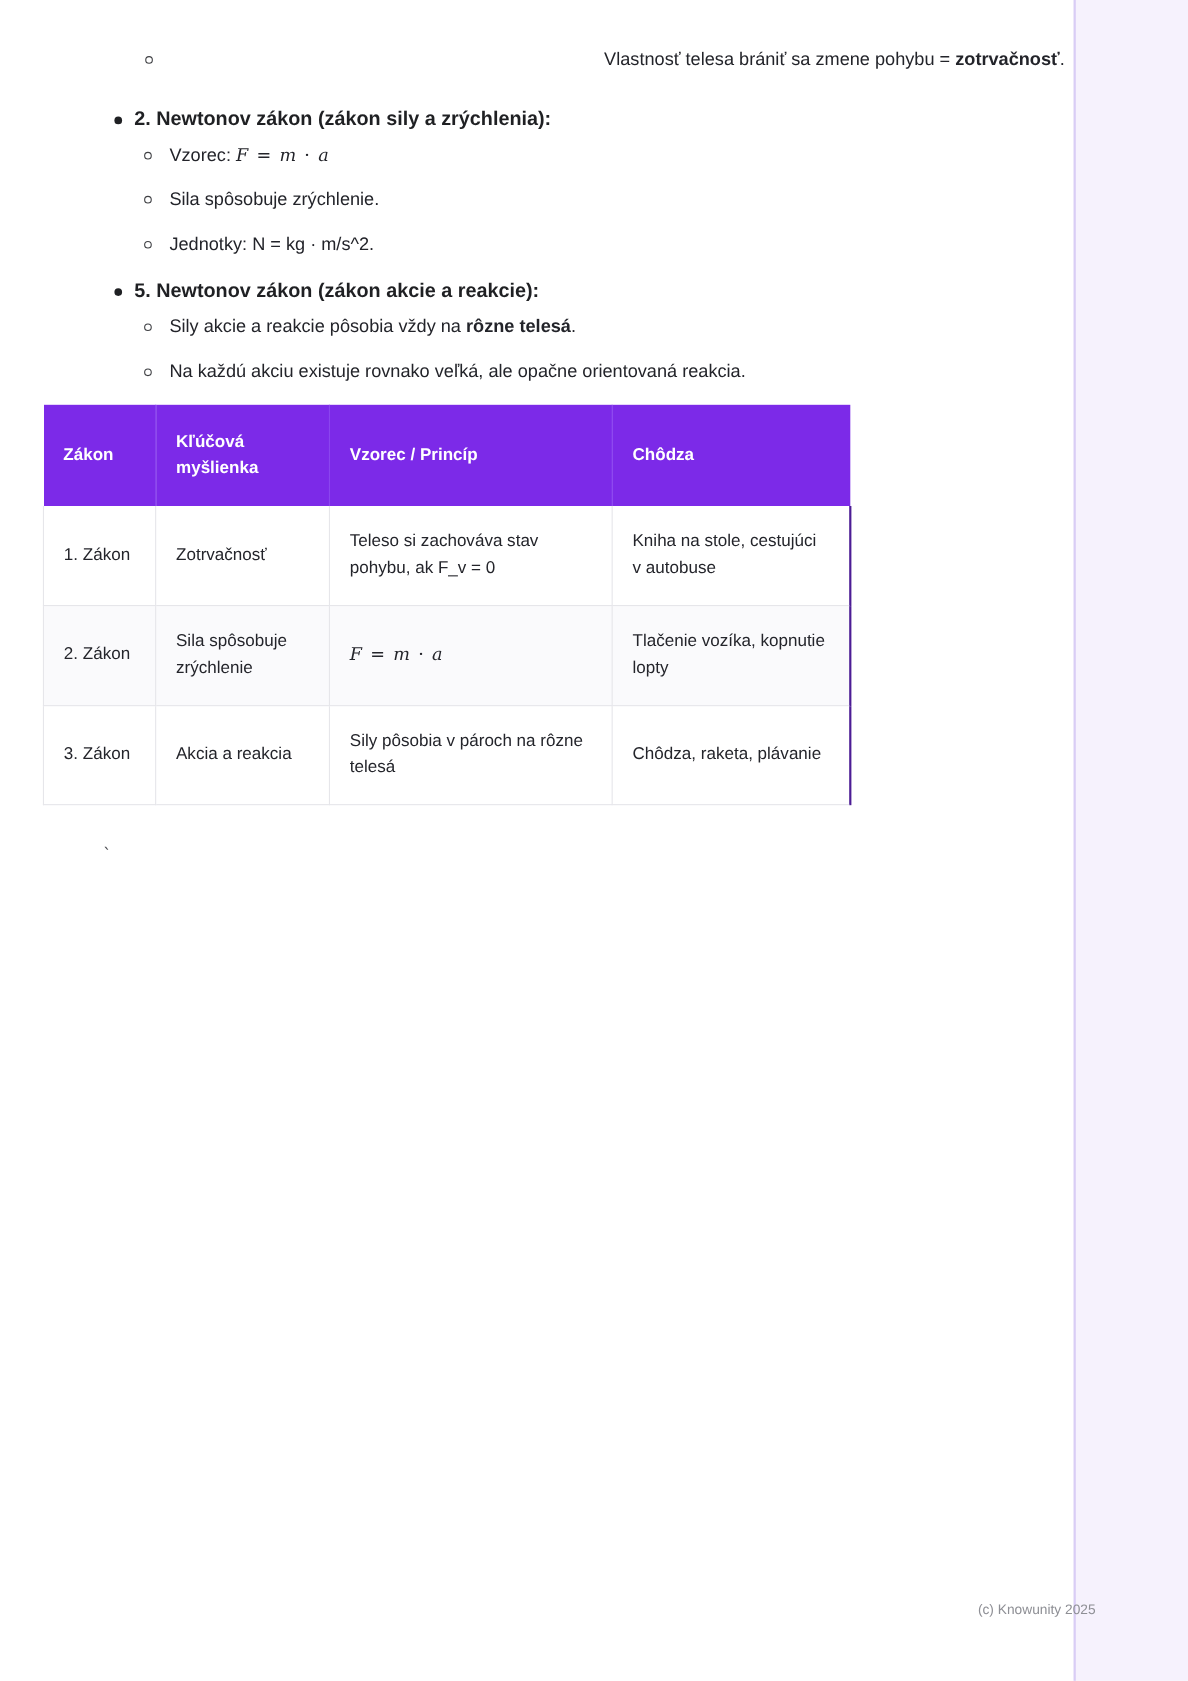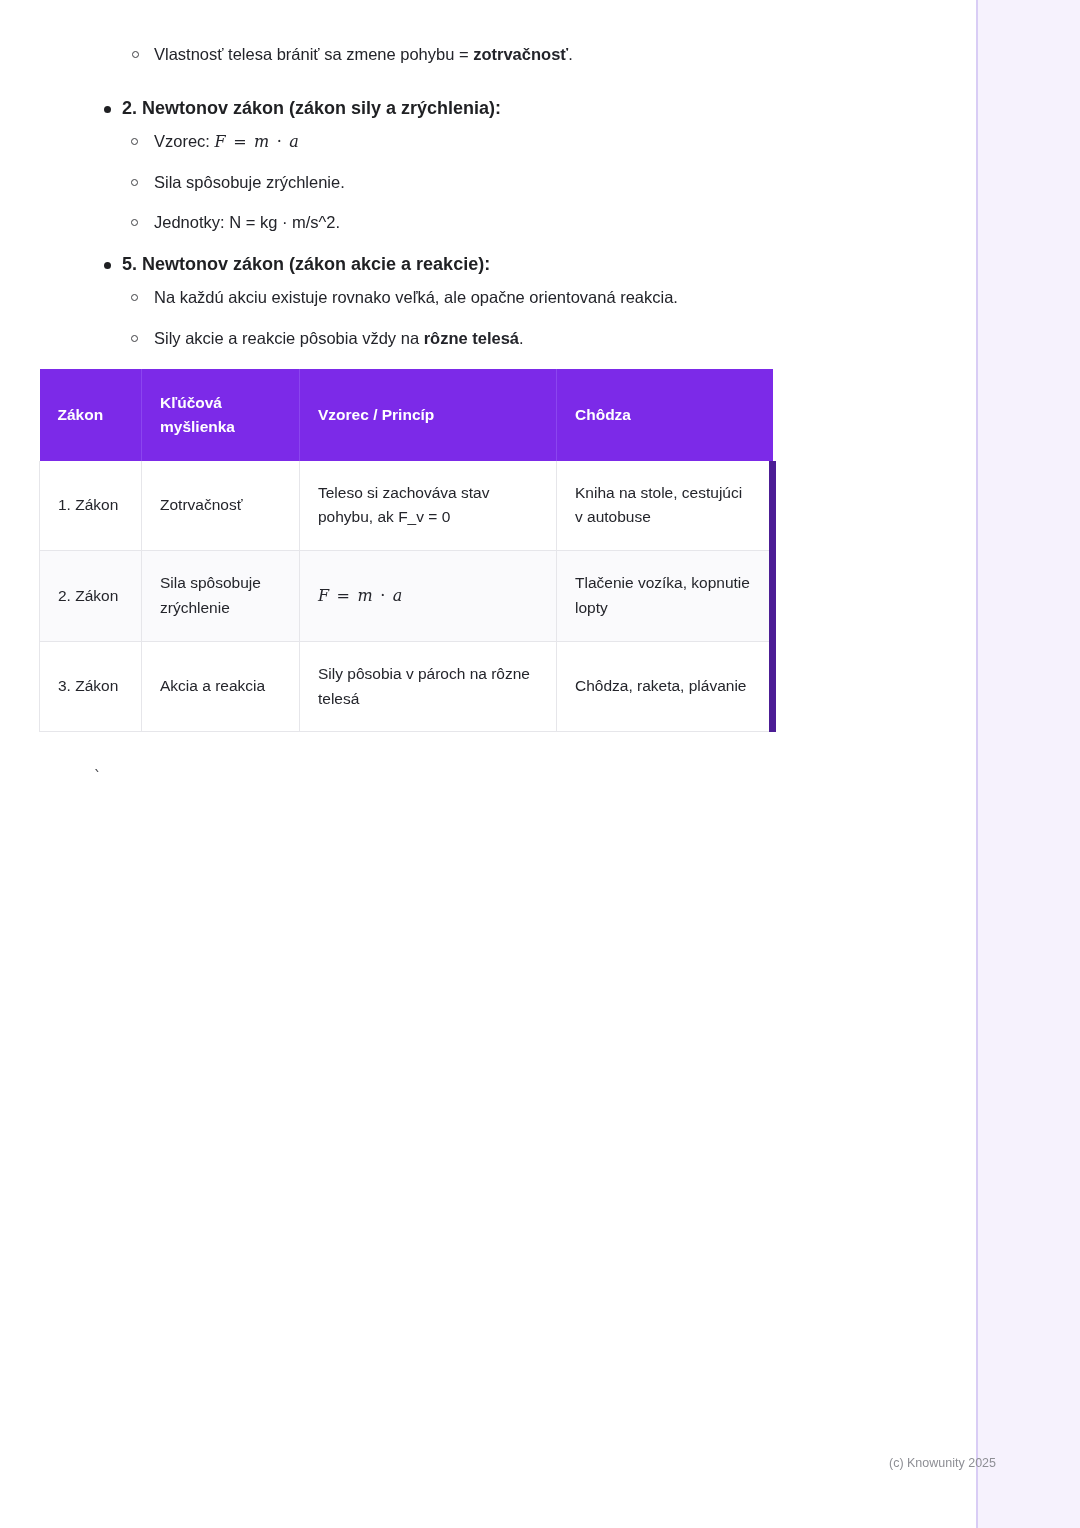--- a/index.html
+++ b/index.html
@@ -96,20 +96,21 @@
   }
   .lvl2-text b { font-weight: bold; }
 
   .group {
     margin-bottom: 20px;
   }
   .first-item {
     padding-left: 122px;
     position: relative;
     margin-bottom: 28px;
+    text-align: right;
   }
   .first-item > .bullet-ring {
     position: absolute;
     left: 132px;
     top: 9px;
     width: 7px;
     height: 7px;
     border-radius: 50%;
     border: 1.4px solid #3f4044;
     box-sizing: border-box;
@@ -157,21 +158,21 @@
 
   tbody td {
     padding: 20px 18px;
     vertical-align: middle;
     line-height: 1.6;
     color: #24252b;
     border-right: 1px solid #e6e6ea;
     border-bottom: 1px solid #e6e6ea;
     background: #ffffff;
   }
-  tbody td:last-child { border-right: 7px solid #4c1d95; }
+  tbody td:last-child { border-right: 2px solid #4c1d95; }
   tbody tr:nth-child(2) td { background: #fafafc; }
   tbody tr td:first-child { border-left: 1px solid #e6e6ea; }
   tbody tr:last-child td { border-bottom: 1px solid #e6e6ea; }
 
   col.c1 { width: 102px; }
   col.c2 { width: 158px; }
   col.c3 { width: 257px; }
   col.c4 { width: 216px; }
 
   .backtick {
@@ -226,27 +227,27 @@
         </li>
       </ul>
     </li>
 
     <li class="group">
       <span class="bullet-dot"></span>
       <div class="lvl1-text">5. Newtonov zákon (zákon akcie a reakcie):</div>
       <ul class="lvl2">
         <li>
           <span class="bullet-ring"></span>
-          <div class="lvl2-text">Na každú akciu existuje rovnako veľká, ale opačne orientovaná reakcia.</div>
-        </li>
-        <li>
-          <span class="bullet-ring"></span>
           <div class="lvl2-text">
             <span>Sily akcie a reakcie pôsobia vždy na </span><b>rôzne telesá</b><span>.</span>
           </div>
+        </li>
+        <li>
+          <span class="bullet-ring"></span>
+          <div class="lvl2-text">Na každú akciu existuje rovnako veľká, ale opačne orientovaná reakcia.</div>
         </li>
       </ul>
     </li>
   </ul>
 
   <div class="table-wrap">
     <table>
       <colgroup>
         <col class="c1">
           <col class="c2">

